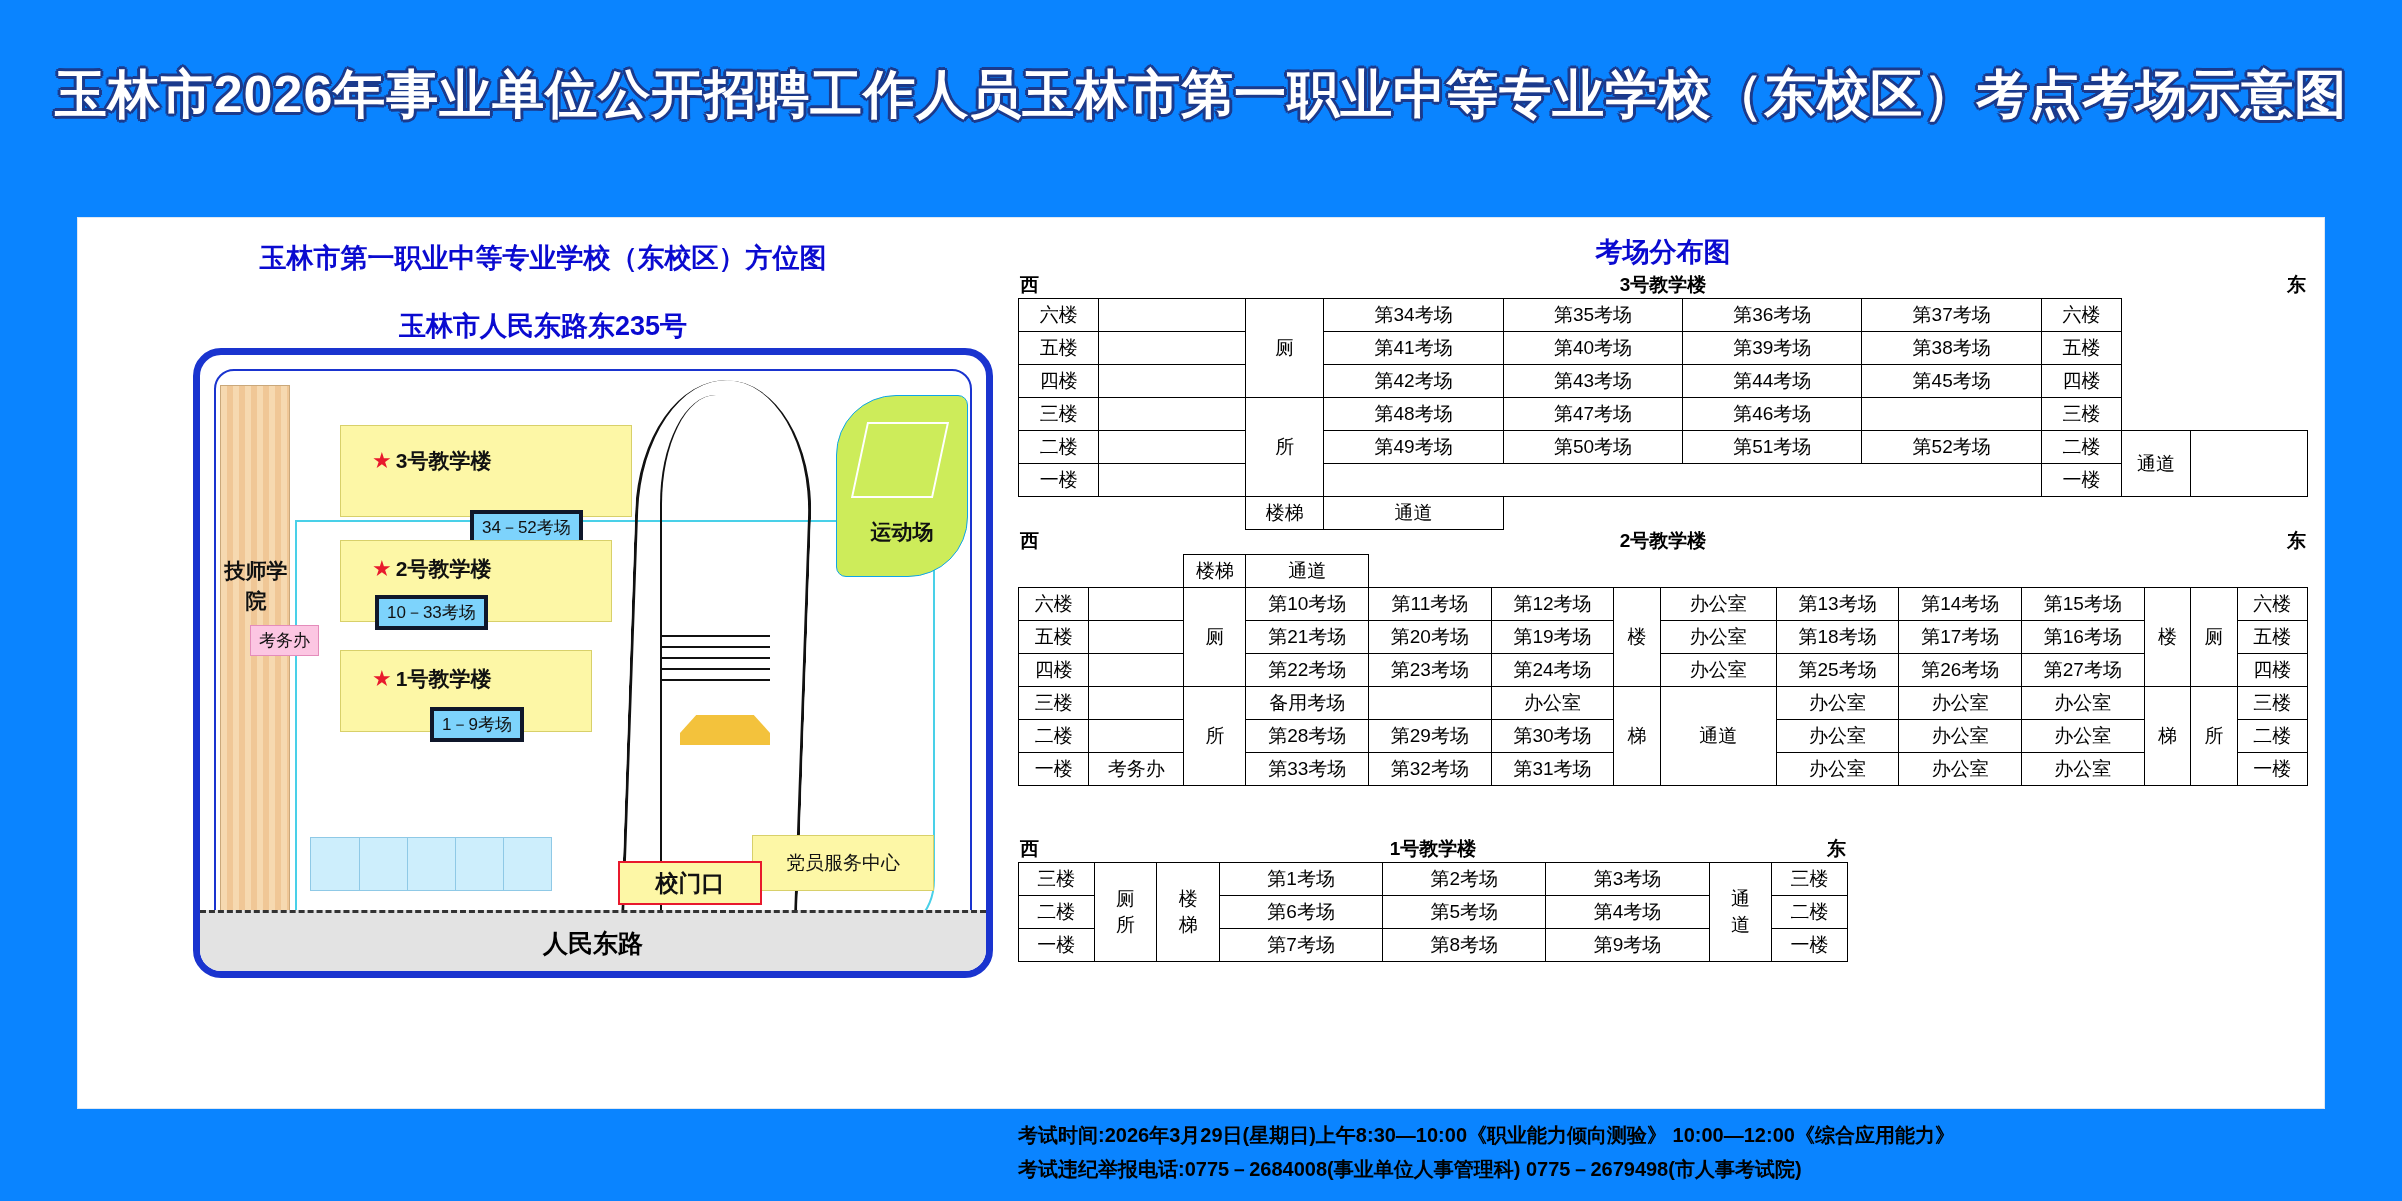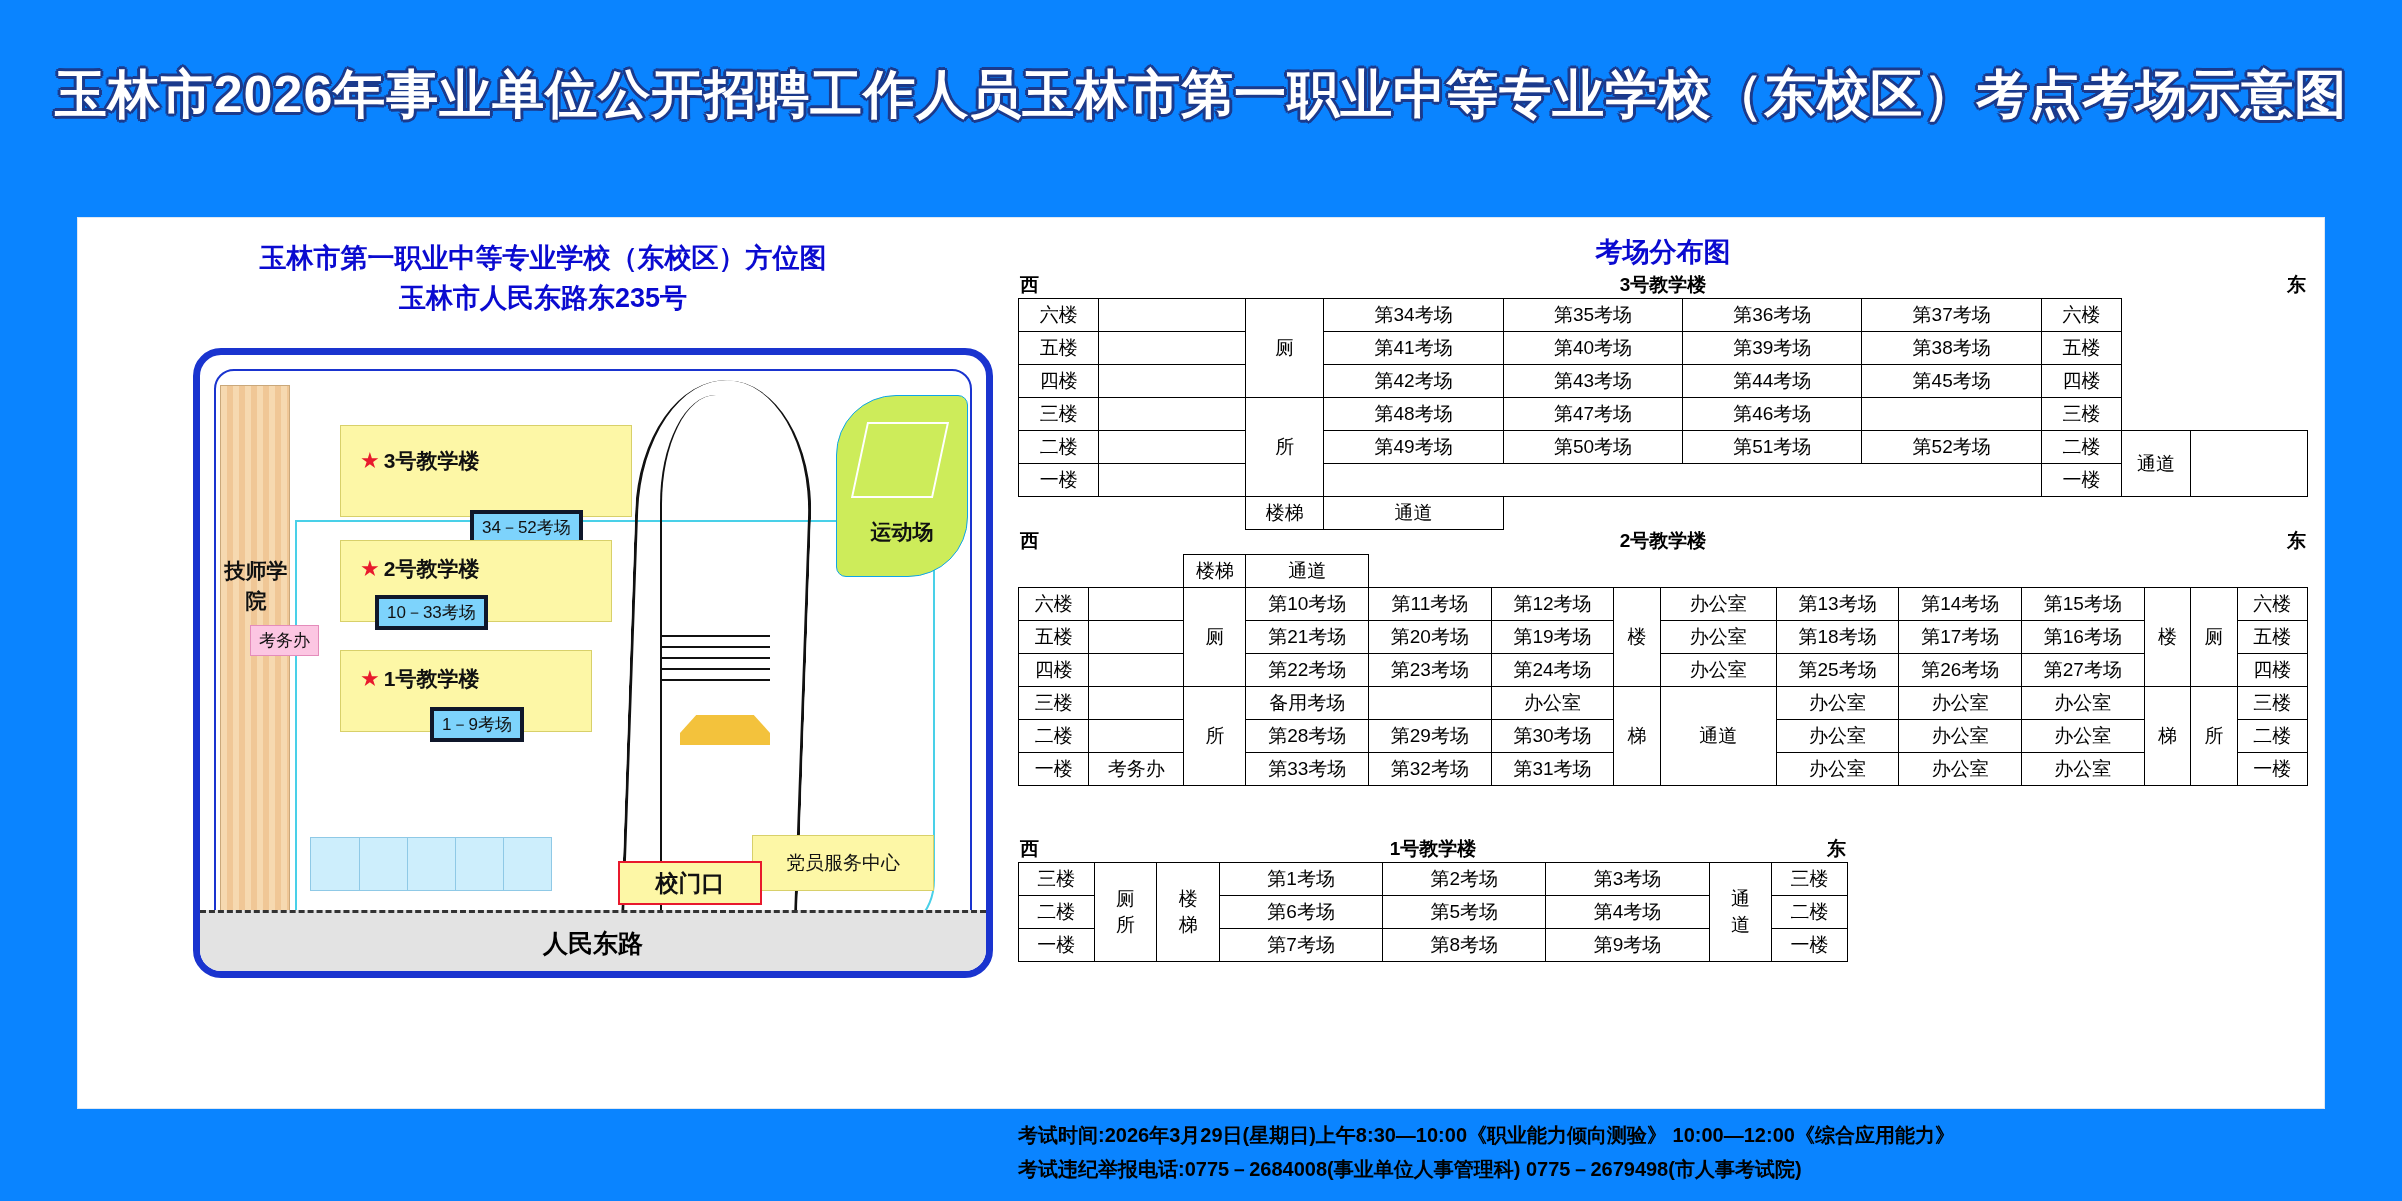--- a/index.html
+++ b/index.html
@@ -29,21 +29,21 @@
     background:#ffffff;
     box-shadow:0 0 0 1px #dfe7f2;
   }
 
   
   .map-wrap{position:absolute;left:20px;top:10px;width:890px;height:870px;}
   .map-head{
     position:absolute;left:0;top:10px;width:890px;text-align:center;
     color:#0a0ad0;font-weight:bold;font-size:27px;line-height:40px;white-space:nowrap;
   }
-  .map-head .l2{font-size:27px;}
+  .map-head .l2{font-size:27px;margin-top:28px;}
 
   .map-box{
     position:absolute;left:95px;top:120px;width:800px;height:630px;
     border:7px solid #1a34cf;border-radius:28px;background:#ffffff;
     box-sizing:border-box;overflow:hidden;
   }
   .inner-road{
     position:absolute;left:14px;top:14px;right:14px;bottom:14px;
     border:2px solid #1a34cf;border-radius:20px;box-sizing:border-box;
   }
@@ -66,21 +66,21 @@
   .road{
     position:absolute;left:0;bottom:0;width:100%;height:58px;background:#e3e3e3;
     border-top:3px dashed #333;
   }
   .road span{
     position:absolute;left:0;top:14px;width:100%;text-align:center;
     font-size:25px;font-weight:bold;color:#000;
   }
   
   .bld{position:absolute;background:#fdf7a6;border:1px solid #d8d06a;}
-  .bld-label{position:absolute;font-size:21px;font-weight:bold;color:#111;white-space:nowrap;}
+  .bld-label{position:absolute;font-size:21px;font-weight:bold;color:#111;white-space:nowrap;margin-left:12px;}
   .star{color:#e8192c;font-size:22px;margin-right:4px;}
   .pink{
     position:absolute;background:#7dd3fc;border:4px solid #0f172a;
     font-size:17px;color:#111;padding:2px 8px;white-space:nowrap;
   }
   
   .field{
     position:absolute;right:18px;top:40px;width:130px;height:180px;
     background:#cdec5a;border:1px solid #0ea5e9;
     border-radius:60px 10px 60px 10px;

